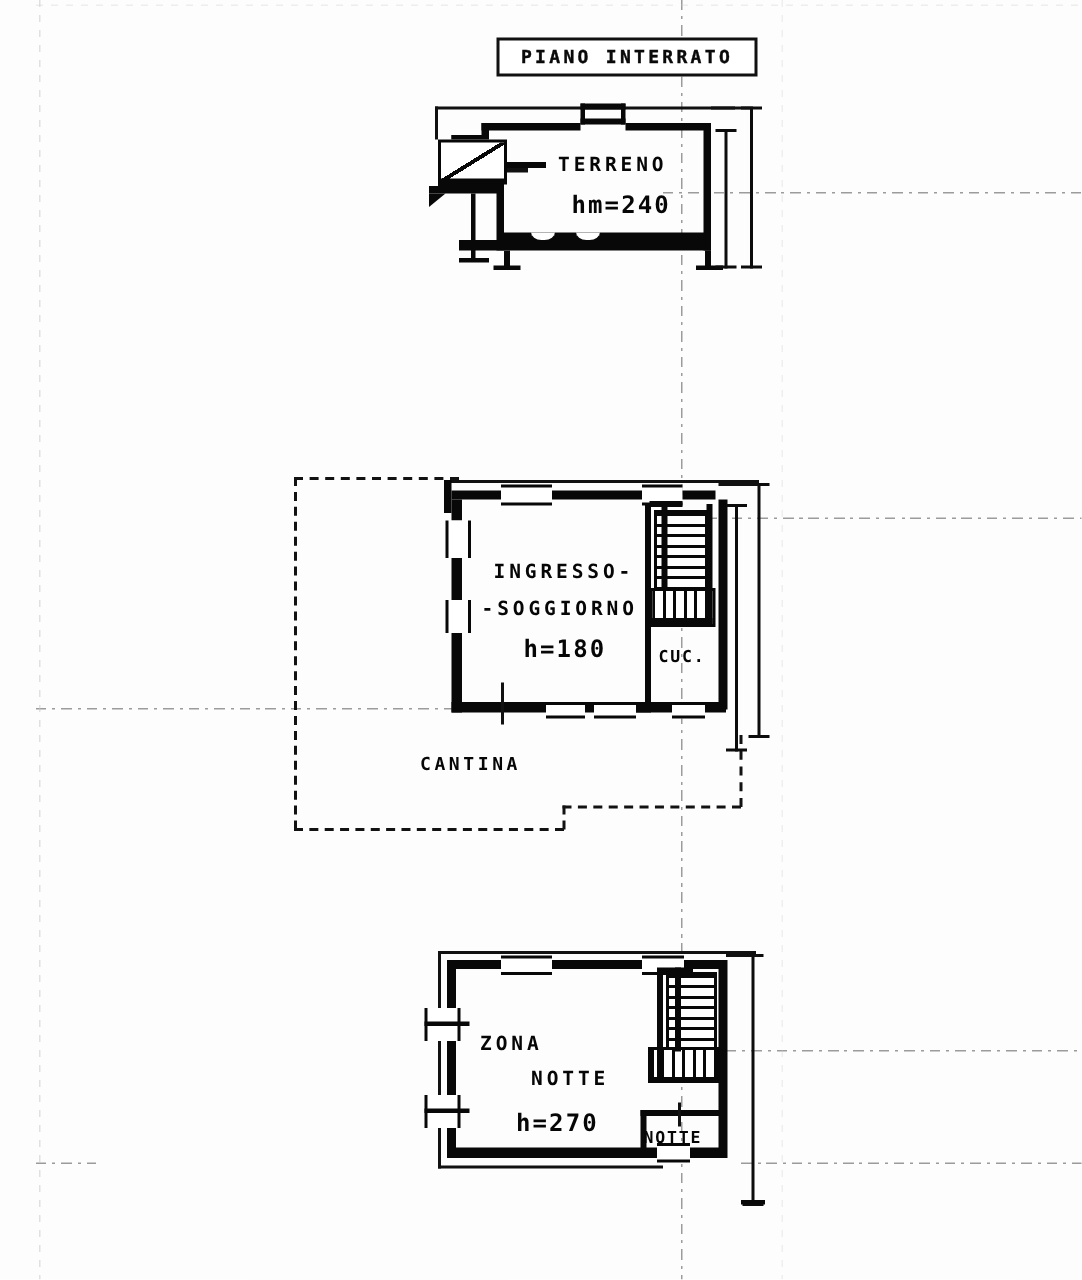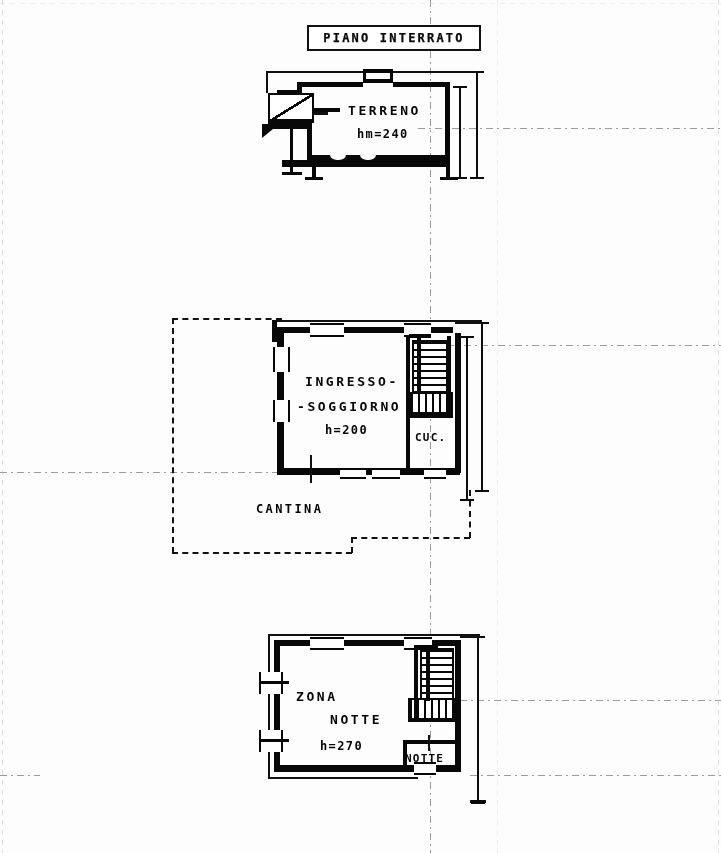--- a/index.html
+++ b/index.html
@@ -1,21 +1,21 @@
 <!DOCTYPE html>
 <html><head>
 <meta charset="utf-8">
 <style>
   html,body{margin:0;padding:0;background:#ffffff;}
   body{
     width:721px;height:853px;position:relative;overflow:hidden;
     font-family:"DejaVu Sans Mono","Liberation Mono",monospace;
     background:#fdfdfd;
   }
-  .sheet{position:absolute;inset:0;}
+  .sheet{position:absolute;inset:0;margin-left:24px;}
 
   
   .vgrid{position:absolute;top:0;bottom:0;width:1px;
     background:repeating-linear-gradient(to bottom,#c9c9c9 0 5px,transparent 5px 10px);
     opacity:.55;}
   .hgrid{position:absolute;left:0;right:0;height:1px;
     background:repeating-linear-gradient(to right,#c9c9c9 0 5px,transparent 5px 10px);
     opacity:.5;}
   .axis-v{position:absolute;width:1px;
     background:repeating-linear-gradient(to bottom,#8a8a8a 0 7px,transparent 7px 11px,#8a8a8a 11px 13px,transparent 13px 17px);
@@ -51,21 +51,21 @@
   
   .dim-v{position:absolute;width:2px;background:#0c0c0c;}
   .dim-v::before,.dim-v::after{content:"";position:absolute;left:-6px;width:14px;height:2px;background:#0c0c0c;}
   .dim-v::before{top:0;}
   .dim-v::after{bottom:0;}
 
   
   .lbl{position:absolute;color:#060606;font-weight:bold;white-space:nowrap;line-height:1.15;
     font-family:"DejaVu Sans Mono","Liberation Mono",monospace;}
   .lbl-room{font-size:13px;letter-spacing:2.6px;}
-  .lbl-h{font-size:12px;letter-spacing:1.4px;}
+  .lbl-h{font-size:16px;letter-spacing:1.4px;}
   .lbl-sm{font-size:11px;letter-spacing:1.2px;}
   .lbl-area{font-size:12px;letter-spacing:2.4px;}
 
   
   .stair{position:absolute;background:#fff;border:2px solid #080808;
     background-image:repeating-linear-gradient(to bottom,#080808 0 2px,#fff 2px 7px);}
   .stair-v{position:absolute;background:#fff;border:2px solid #080808;
     background-image:repeating-linear-gradient(to right,#080808 0 2px,#fff 2px 7px);}
   .hatch{position:absolute;border:2px solid #080808;background:#fff;
     background-image:linear-gradient(to bottom right,transparent 47%,#080808 47%,#080808 53%,transparent 53%);}
@@ -182,21 +182,21 @@
     <div class="wall" style="left:409px;top:334px;width:22px;height:4px;"></div>
 
     <div class="wall" style="left:406px;top:416px;width:4px;height:52px;"></div>
 
     <div class="dim-v" style="left:481px;top:322px;height:170px;"></div>
     <div class="dim-v" style="left:466px;top:336px;height:165px;"></div>
     <div class="thin" style="left:455px;top:322px;width:27px;height:2px;"></div>
 
     <div class="lbl lbl-room" style="left:305px;top:375px;">INGRESSO-</div>
     <div class="lbl lbl-room" style="left:297px;top:400px;">-SOGGIORNO</div>
-    <div class="lbl lbl-h" style="left:325px;top:424px;">h=200</div>
+    <div class="lbl lbl-h" style="left:325px;top:424px;">h=180</div>
     <div class="lbl lbl-sm" style="left:415px;top:432px;">CUC.</div>
     <div class="lbl lbl-area" style="left:256px;top:503px;">CANTINA</div>
   </div>
 
 
   <div>
 
     <div class="thin" style="left:268px;top:634px;width:212px;height:2px;"></div>
     <div class="thin" style="left:268px;top:634px;width:2px;height:145px;"></div>
     <div class="thin" style="left:268px;top:777px;width:150px;height:2px;"></div>

